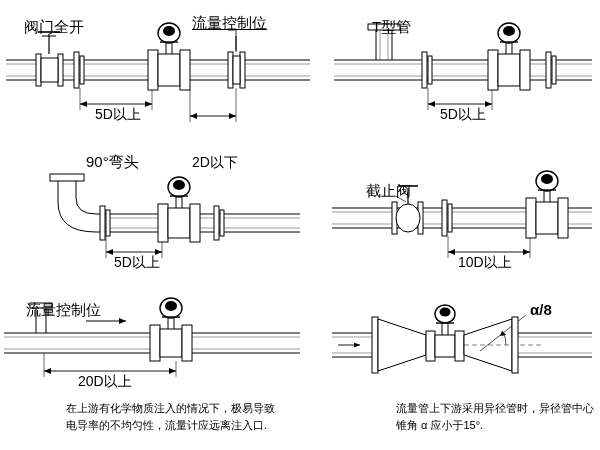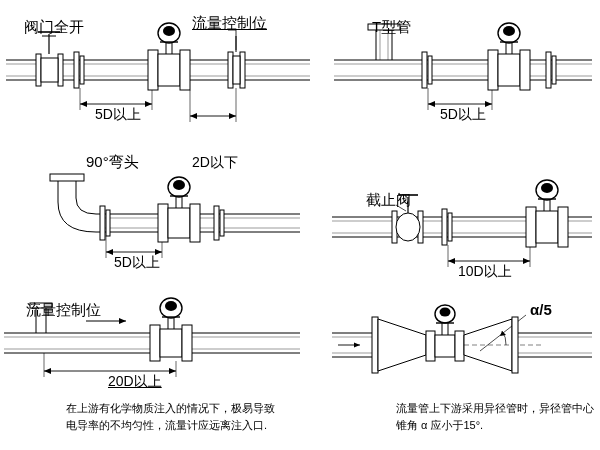--- a/index.html
+++ b/index.html
@@ -147,21 +147,21 @@
     <line x1="106" y1="112" x2="162" y2="112" stroke="#000" stroke-width="0.9"></line>
     <polygon points="106,112 113,109 113,115" fill="#000"></polygon>
     <polygon points="162,112 155,109 155,115" fill="#000"></polygon>
     <line x1="106" y1="96" x2="106" y2="118" stroke="#000" stroke-width="0.6"></line>
     <line x1="162" y1="102" x2="162" y2="118" stroke="#000" stroke-width="0.6"></line>
   </svg>
 
   <div class="lbl small" style="left:114px;top:114px;">5D以上</div>
 </div>
 
-<div class="panel" style="left:330px;top:153px;width:270px;height:135px;">
+<div class="panel" style="left:330px;top:144px;width:270px;height:135px;">
   <div class="lbl" style="left:36px;top:38px;">截止阀</div>
 
   <svg width="270" height="135">
     <line x1="2" y1="64" x2="262" y2="64" stroke="#000" stroke-width="1"></line>
     <line x1="2" y1="84" x2="262" y2="84" stroke="#000" stroke-width="1"></line>
     <line x1="2" y1="68" x2="262" y2="68" stroke="#000" stroke-width="0.4"></line>
     <line x1="2" y1="80" x2="262" y2="80" stroke="#000" stroke-width="0.4"></line>
 
     <rect x="62" y="58" width="5" height="32" fill="#fff" stroke="#000" stroke-width="1"></rect>
     <rect x="88" y="58" width="5" height="32" fill="#fff" stroke="#000" stroke-width="1"></rect>
@@ -218,25 +218,25 @@
     <ellipse cx="171" cy="21" rx="6" ry="5" fill="#000"></ellipse>
     <line x1="162" y1="32" x2="180" y2="32" stroke="#000" stroke-width="1.4"></line>
 
     <line x1="44" y1="86" x2="176" y2="86" stroke="#000" stroke-width="0.9"></line>
     <polygon points="44,86 51,83 51,89" fill="#000"></polygon>
     <polygon points="176,86 169,83 169,89" fill="#000"></polygon>
     <line x1="44" y1="68" x2="44" y2="92" stroke="#000" stroke-width="0.6"></line>
     <line x1="176" y1="76" x2="176" y2="92" stroke="#000" stroke-width="0.6"></line>
   </svg>
 
-  <div class="lbl small" style="left:108px;top:88px;text-decoration:underline;">20D以上</div>
+  <div class="lbl small" style="left:78px;top:88px;">20D以上</div>
 </div>
 
 <div class="panel" style="left:330px;top:285px;width:270px;height:115px;">
-  <div class="lbl b" style="left:200px;top:16px;">α/5</div>
+  <div class="lbl b" style="left:200px;top:16px;">α/8</div>
 
   <svg width="270" height="115">
 
     <line x1="2" y1="48" x2="42" y2="48" stroke="#000" stroke-width="1"></line>
     <line x1="2" y1="72" x2="42" y2="72" stroke="#000" stroke-width="1"></line>
     <line x1="2" y1="52" x2="42" y2="52" stroke="#000" stroke-width="0.4"></line>
     <line x1="2" y1="68" x2="42" y2="68" stroke="#000" stroke-width="0.4"></line>
 
     <line x1="8" y1="60" x2="30" y2="60" stroke="#000" stroke-width="0.9"></line>
     <polygon points="30,60 24,57.5 24,62.5" fill="#000"></polygon>

